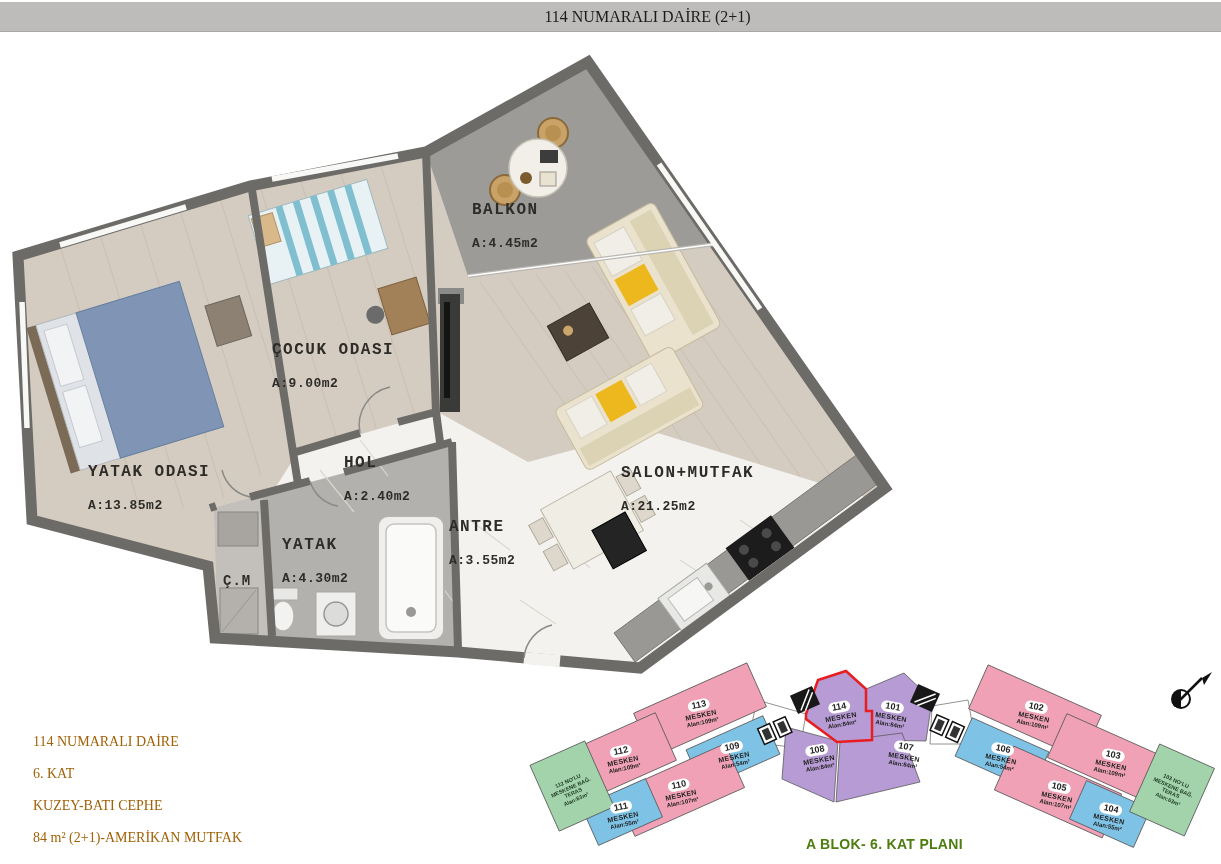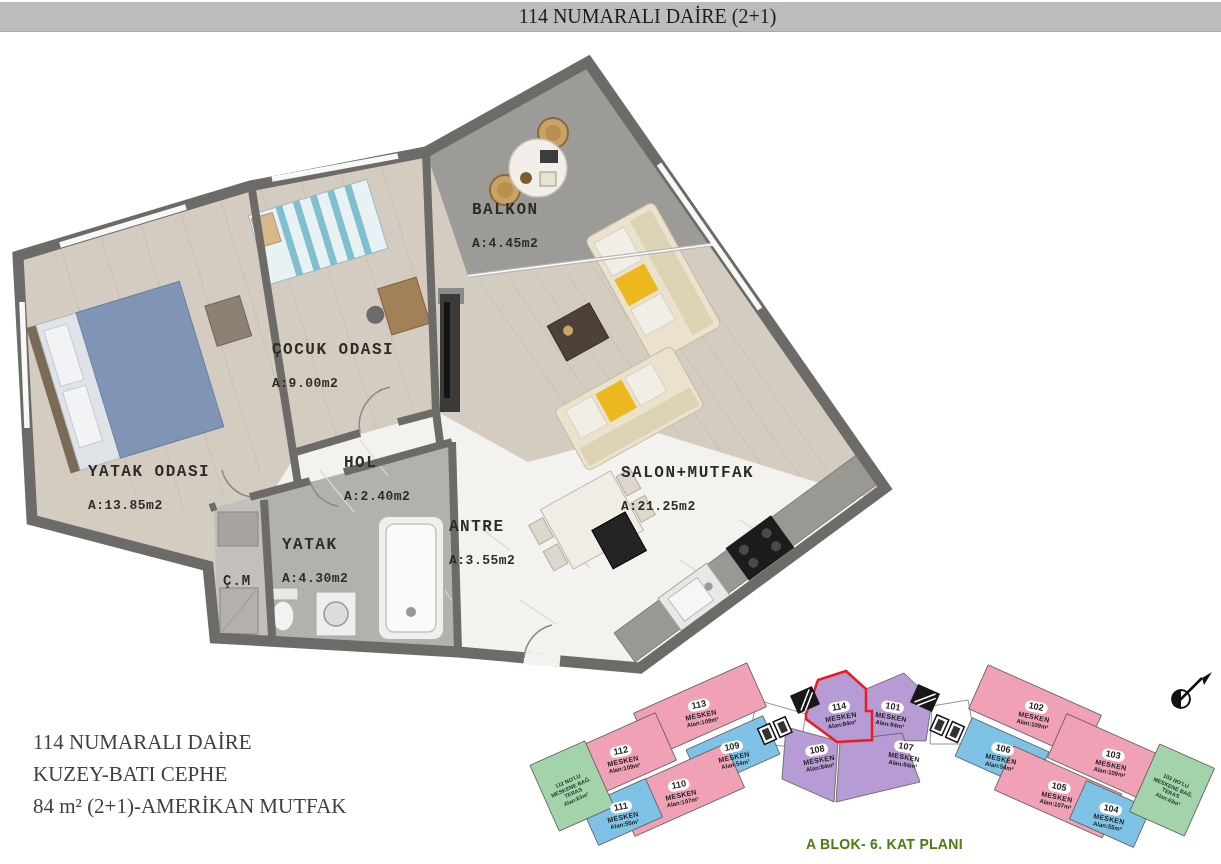--- a/index.html
+++ b/index.html
@@ -1,28 +1,28 @@
 <!DOCTYPE html>
 <html><head>
 <meta charset="utf-8">
 <style>
   html,body{margin:0;padding:0;background:#fff;}
   .page{position:relative;width:1221px;height:864px;background:#fff;overflow:hidden;
         font-family:"Liberation Sans",sans-serif;}
   .titlebar{position:absolute;left:0;top:2px;width:100%;height:29px;background:#bdbcba;
             border-bottom:1px solid #a9a8a6;}
   .titlebar span{display:block;text-align:center;padding-left:74px;line-height:29px;
-            font-family:"Liberation Serif",serif;font-size:20px;color:#1d1c1a;}
+            font-family:"Liberation Serif",serif;font-size:16px;color:#1d1c1a;}
   svg{position:absolute;left:0;top:0;}
   .lbl{position:absolute;color:#2e2c29;font-weight:bold;line-height:1.05;z-index:5;font-family:Liberation Mono, monospace;}
   .lbl .nm{font-size:16px;letter-spacing:1.5px;white-space:nowrap;}
   .lbl .ar{font-size:13px;letter-spacing:0.5px;white-space:nowrap;margin-top:18px;}
   .lbl.small .nm{font-size:14px;letter-spacing:1px;margin-top:40px;}
   .info{position:absolute;left:33px;top:726px;font-family:"Liberation Serif",serif;
-        font-size:21px;color:#404040;line-height:32px;z-index:5;}
+        font-size:14px;color:#a16207;line-height:32px;z-index:5;}
   .kp-lbl{position:absolute;z-index:6;text-align:center;color:#222;transform-origin:center;}
   .kp-num{display:inline-block;background:#fff;border-radius:8px;padding:0 4px;
           font-size:9px;font-weight:bold;line-height:11px;}
   .kp-mesken{font-size:7px;font-weight:bold;letter-spacing:0.3px;line-height:8px;}
   .kp-area{font-size:6px;font-weight:bold;line-height:7px;}
   .kp-teras{position:absolute;z-index:6;text-align:center;color:#1d3a22;}
   .kp-teras div{font-size:5.5px;font-weight:bold;line-height:6.5px;white-space:nowrap;}
   .kp-caption{position:absolute;left:806px;top:836px;font-size:14px;font-weight:bold;
           letter-spacing:0.3px;color:#4d7c0f;z-index:6;white-space:nowrap;}
 </style>
@@ -319,20 +319,21 @@
   <div class="lbl small" style="left:223px;top:534px">
     <div class="nm">Ç.M</div>
   </div>
   <div class="lbl" style="left:621px;top:465px">
     <div class="nm">SALON+MUTFAK</div>
     <div class="ar">A:21.25m2</div>
   </div>
 
   <div class="info">
     <div>114 NUMARALI DAİRE</div>
+    <div>6. KAT</div>
     <div>KUZEY-BATI CEPHE</div>
     <div>84 m² (2+1)-AMERİKAN MUTFAK</div>
   </div>
 
   <div class="kp-lbl" style="left:700px;top:710px;transform:translate(-50%,-50%) rotate(-12deg)">
     <span class="kp-num">113</span>
     <div class="kp-mesken">MESKEN</div>
     <div class="kp-area">Alan:109m²</div>
   </div>
   <div class="kp-lbl" style="left:622px;top:756px;transform:translate(-50%,-50%) rotate(-12deg)">

